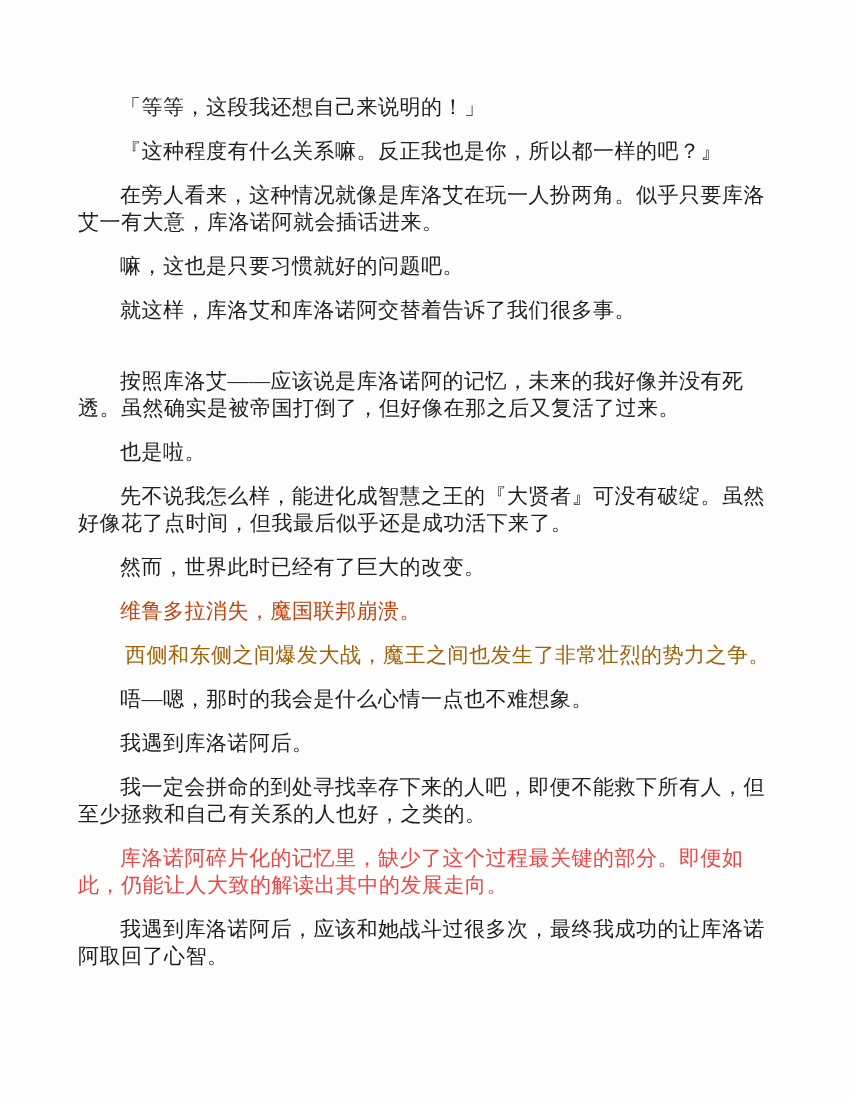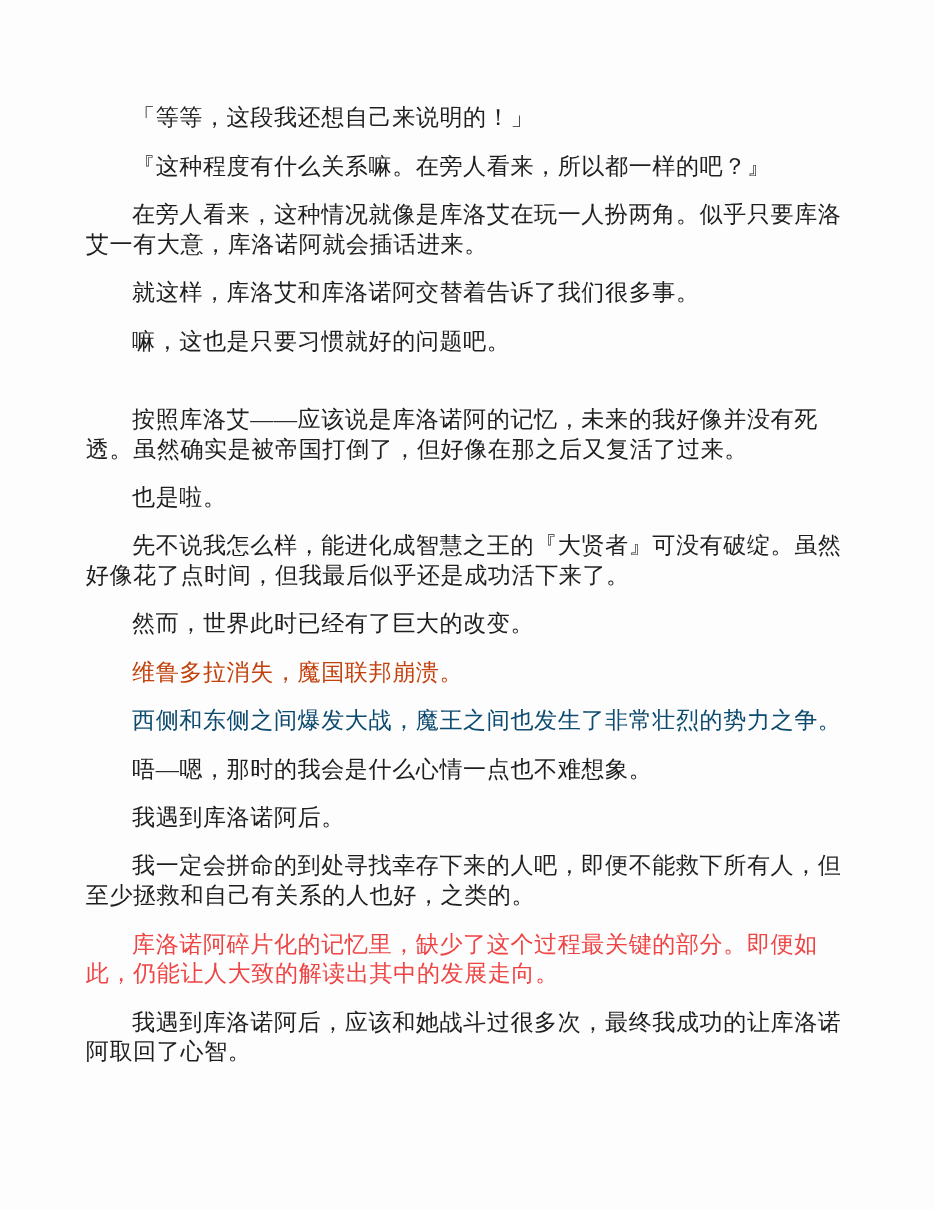--- a/index.html
+++ b/index.html
@@ -33,29 +33,29 @@
     line-break: strict;
     text-align: left;
   }
 </style>
 </head>
 <body style="background: rgb(253, 253, 253);">
 
 <div class="page">
   <div class="text-body" id="paragraphs-container">
       <p class="para" style="color: rgb(30, 30, 30);">「等等，这段我还想自己来说明的！」</p>
-      <p class="para" style="color: rgb(30, 30, 30);">『这种程度有什么关系嘛。在旁人看来，所以都一样的吧？』</p>
+      <p class="para" style="color: rgb(30, 30, 30);">『这种程度有什么关系嘛。反正我也是你，所以都一样的吧？』</p>
       <p class="para" style="color: rgb(30, 30, 30);">在旁人看来，这种情况就像是库洛艾在玩一人扮两角。似乎只要库洛艾一有大意，库洛诺阿就会插话进来。</p>
+      <p class="para" style="color: rgb(30, 30, 30);">嘛，这也是只要习惯就好的问题吧。</p>
       <p class="para" style="color: rgb(30, 30, 30);">就这样，库洛艾和库洛诺阿交替着告诉了我们很多事。</p>
-      <p class="para" style="color: rgb(30, 30, 30);">嘛，这也是只要习惯就好的问题吧。</p>
       <p class="para" style="color: rgb(30, 30, 30); margin-top: 44px;">按照库洛艾——应该说是库洛诺阿的记忆，未来的我好像并没有死透。虽然确实是被帝国打倒了，但好像在那之后又复活了过来。</p>
       <p class="para" style="color: rgb(30, 30, 30);">也是啦。</p>
       <p class="para" style="color: rgb(30, 30, 30);">先不说我怎么样，能进化成智慧之王的『大贤者』可没有破绽。虽然好像花了点时间，但我最后似乎还是成功活下来了。</p>
       <p class="para" style="color: rgb(30, 30, 30);">然而，世界此时已经有了巨大的改变。</p>
       <p class="para" style="color: #c2410c;">维鲁多拉消失，魔国联邦崩溃。</p>
-      <p class="para" style="color: #0c4a6e;">西侧和东侧之间爆发大战，魔王之间也发生了非常壮烈的势力之争。</p>
+      <p class="para" style="color: #a16207; text-align: right;">西侧和东侧之间爆发大战，魔王之间也发生了非常壮烈的势力之争。</p>
       <p class="para" style="color: rgb(30, 30, 30);">唔—嗯，那时的我会是什么心情一点也不难想象。</p>
       <p class="para" style="color: rgb(30, 30, 30);">我遇到库洛诺阿后。</p>
       <p class="para" style="color: rgb(30, 30, 30);">我一定会拼命的到处寻找幸存下来的人吧，即便不能救下所有人，但至少拯救和自己有关系的人也好，之类的。</p>
       <p class="para" style="color: #ef4444;">库洛诺阿碎片化的记忆里，缺少了这个过程最关键的部分。即便如此，仍能让人大致的解读出其中的发展走向。</p>
       <p class="para" style="color: rgb(30, 30, 30);">我遇到库洛诺阿后，应该和她战斗过很多次，最终我成功的让库洛诺阿取回了心智。</p>
     </div>
 </div>
 
 </body></html>

